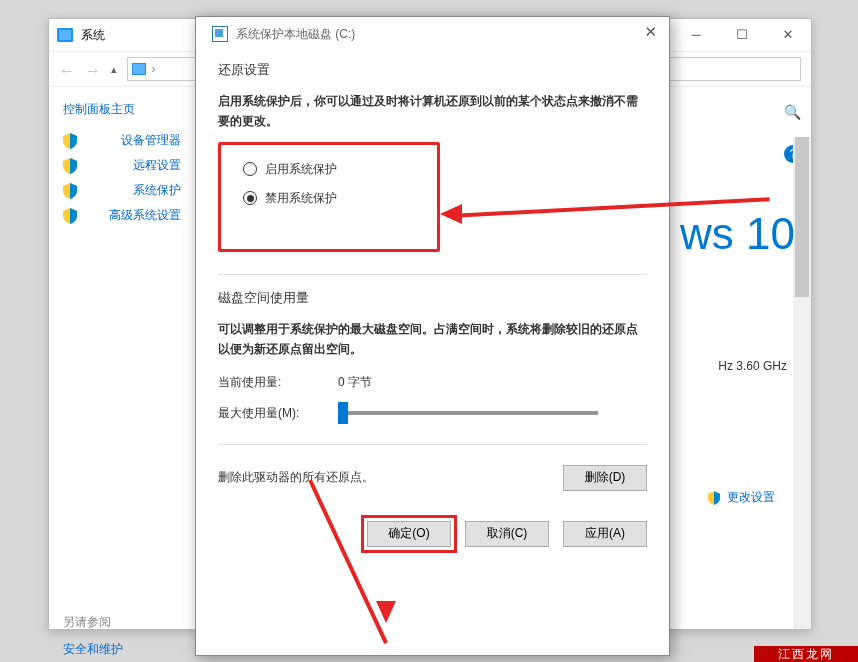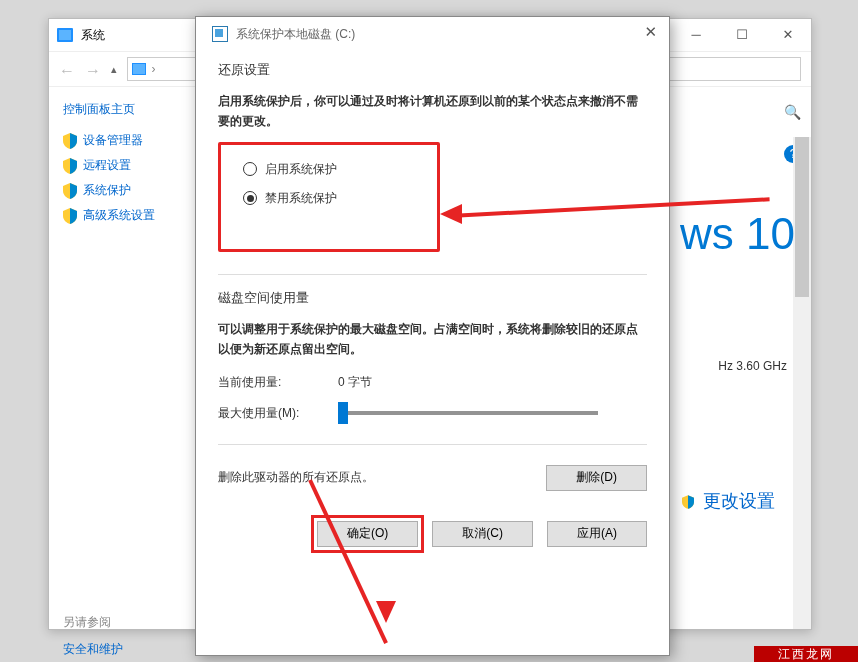--- a/index.html
+++ b/index.html
@@ -12,29 +12,29 @@
   .bg-titlebar .title { font-size: 12px; }
   .win-ctrls { position:absolute; right:0; top:0; display:flex; }
   .win-ctrls div { width:46px; height:30px; display:flex; align-items:center; justify-content:center; color:#555; font-size:13px; }
   .bg-toolbar { height: 36px; border-top:1px solid #eee; border-bottom:1px solid #eee; display:flex; align-items:center; padding:0 10px; gap:10px;}
   .arrow { color:#bbb; font-size:16px; }
   .breadcrumb { flex:1; height:24px; border:1px solid #ccc; display:flex; align-items:center; padding:0 4px; font-size:12px; background:#fff;}
   .breadcrumb .monitor-icon{width:14px;height:12px;border:1px solid #1e90ff;background:#5bb4ff;margin-right:6px;}
   .bg-body { display:flex; height:calc(100% - 68px); }
   .sidebar { width: 146px; padding: 14px 14px; font-size:12px; }
   .sidebar .home-link { color:#0066cc; margin-bottom: 14px; display:block;}
-  .sidebar .item { display:flex; align-items:center; gap:6px; color:#0066cc; margin:8px 0; }
+  .sidebar .item { display:flex; align-items:center; gap:6px; color:#0066cc; margin:8px 0;justify-content:space-between; }
   .sidebar .refer { margin-top: 390px; color:#888; font-size:12px;}
   .sidebar .safety-link{ color:#0066cc; margin-top:10px; display:block;}
   .right-header { position:absolute; right:6px; top:84px; width: 24px; text-align:center; }
   .search-icon { color:#1e90ff; font-size:14px;}
   .help-bubble { width:18px; height:18px; border-radius:50%; background:#0078d4; color:#fff; font-size:12px; display:inline-flex; align-items:center; justify-content:center; margin-top:24px;}
   .win10-logo{ position:absolute; right:16px; top:190px; font-size:44px; color:#0078d4; font-weight:300;}
   .cpu-info { position:absolute; right:24px; top:340px; font-size:12px; color:#333;}
-  .change-link { position:absolute; right:36px; top:470px; font-size:18px; color:#0066cc; }
+  .change-link { position:absolute; right:36px; top:470px; font-size:12px; color:#0066cc; }
   .change-link .mini-shield{ display:inline-block; vertical-align:middle; margin-right:4px;}
   .vscroll { position:absolute; right:0; top:118px; width:18px; bottom:0; background:#f0f0f0;}
   .vscroll .thumb{ position:absolute; top:0; left:2px; width:14px; height:160px; background:#c8c8c8;}
 
   
   .dialog { position:absolute; left:195px; top:16px; width:475px; height:640px; background:#fff; border:1px solid #888; box-shadow: 3px 3px 14px rgba(0,0,0,.35); }
   .dlg-titlebar { height:34px; display:flex; align-items:center; padding:0 16px;}
   .dlg-icon { width:16px; height:16px; background:#fff; border:1px solid #2a7ab0; position:relative; margin-right:8px;}
   .dlg-icon::after{content:"";position:absolute;left:2px;top:2px;width:8px;height:8px;background:#4aa3df;}
   .dlg-title { font-size:12px; color:#666;}
@@ -46,21 +46,21 @@
   .opt { display:flex; align-items:center; gap:8px; margin: 6px 0;}
   .radio-outer{ width:14px; height:14px; border:1px solid #333; border-radius:50%; display:inline-flex; align-items:center; justify-content:center;}
   .radio-outer.checked::after{ content:""; width:7px; height:7px; background:#333; border-radius:50%;}
   .hr { height:1px; background:#ddd; margin:22px 0 14px 0; }
   .usage-rows { margin-top: 12px; }
   .usage-row { display:flex; align-items:center; margin: 14px 0; }
   .usage-row .label{ width: 120px; color:#333;}
   .slider-track { flex:1; height:4px; background:#939393; position:relative; max-width:260px;}
   .slider-track .thumb{ position:absolute; left:0; top:-9px; width:10px; height:22px; background:#0078d4;}
   .delete-row{ display:flex; align-items:center; justify-content:space-between; margin-top: 20px;}
-  .btn { min-width: 84px; height:26px; border:1px solid #adadad; background:#e1e1e1; font-size:12px; display:inline-flex; align-items:center; justify-content:center; padding:0 29px; cursor:pointer;}
+  .btn { min-width: 84px; height:26px; border:1px solid #adadad; background:#e1e1e1; font-size:12px; display:inline-flex; align-items:center; justify-content:center; padding:0 12px; cursor:pointer;}
   .btn-row { display:flex; gap:14px; justify-content:flex-end; margin-top:30px;}
   .ok-highlight { outline:3px solid #e62424; outline-offset:3px;}
 
   
   .arrow-line { position:absolute; background:#e62424; height:4px; transform-origin:left center; }
   .arrow-head { position:absolute; width:0; height:0; border-style:solid; }
   .watermark{ position:absolute; right:0; bottom:0; width:104px; height:16px; background:#b00; color:#fff; font-size:12px; display:flex; align-items:center; justify-content:center; letter-spacing:2px;}
 
   svg.shield-svg { width:14px; height:16px; }
 </style>

